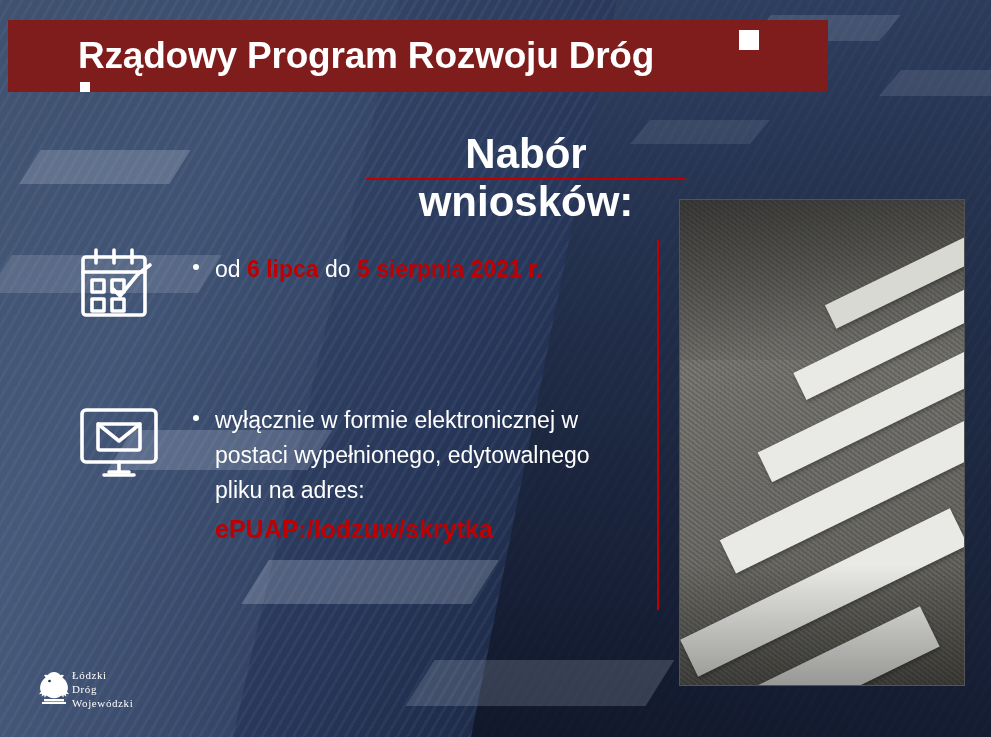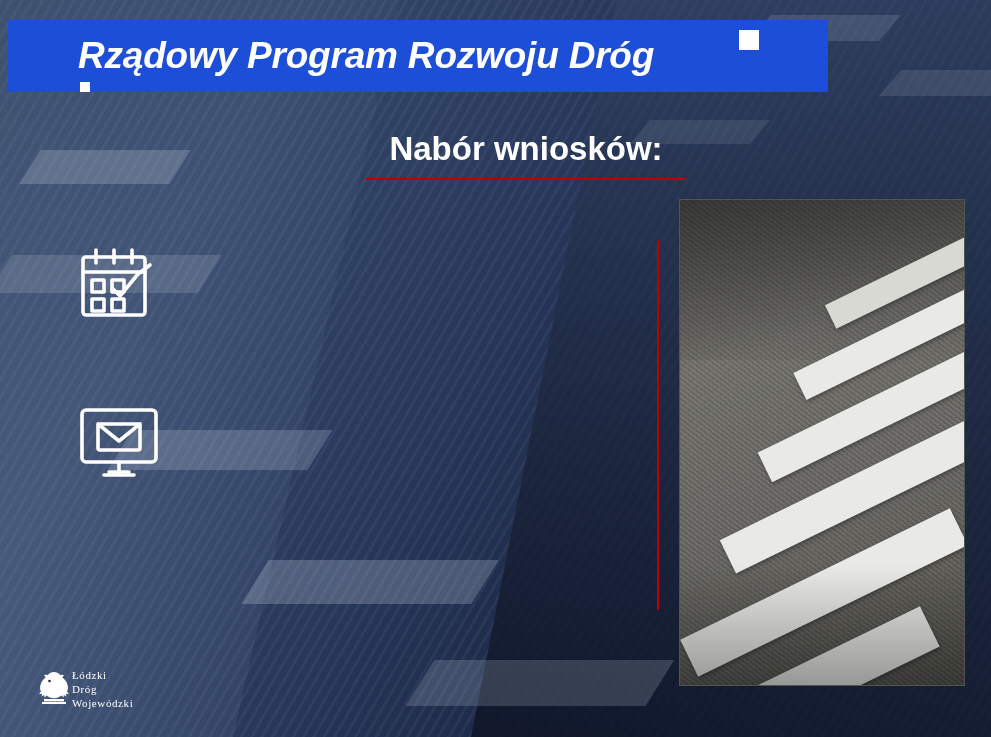--- a/index.html
+++ b/index.html
@@ -62,22 +62,21 @@
   .mark.m5 { left: 420px; top: 660px; width: 240px; height: 46px; background: rgba(215,225,238,0.18); }
   .mark.m6 { left: 760px; top: 15px;  width: 130px; height: 26px; background: rgba(215,225,238,0.14); transform: skewX(-40deg); }
   .mark.m7 { left: 890px; top: 70px;  width: 120px; height: 26px; background: rgba(215,225,238,0.12); transform: skewX(-40deg); }
   .mark.m8 { left: 640px; top: 120px; width: 120px; height: 24px; background: rgba(215,225,238,0.10); transform: skewX(-40deg); }
 
   
   .title-bar {
     position: absolute;
     left: 8px; top: 20px;
     width: 820px; height: 72px;
-    background: #1d4ed8;
-    font-style: italic;
+    background: #7f1d1d;
   }
   .title-bar .title-text {
     position: absolute;
     left: 70px; top: 50%;
     transform: translateY(-50%);
     color: #ffffff;
     font-size: 37px;
     font-weight: bold;
     white-space: nowrap;
     letter-spacing: -0.2px;
@@ -95,21 +94,21 @@
     background: #ffffff;
   }
 
   
   .heading {
     position: absolute;
     left: 366px; top: 130px;
     width: 320px;
     text-align: center;
     color: #ffffff;
-    font-size: 33px;
+    font-size: 42px;
     font-weight: bold;
   }
   .heading-rule {
     position: absolute;
     left: 366px; top: 178px;
     width: 320px; height: 2px;
     background: #c00000;
   }
 
   
@@ -265,21 +264,34 @@
         <rect x="6" y="10" width="74" height="52" rx="4"></rect>
         <rect x="22" y="24" width="42" height="26" rx="2"></rect>
         <polyline points="22,24 43,41 64,24"></polyline>
         <line x1="43" y1="62" x2="43" y2="72"></line>
         <line x1="28" y1="75" x2="58" y2="75"></line>
         <line x1="33" y1="72" x2="53" y2="72"></line>
       </g>
     </svg>
   </div>
 
-
+  <div class="bullet b1">
+    <span class="dot"></span>
+    <div class="body">
+      <span>od </span><span class="red">6 lipca </span><span>do </span><span class="red">5 sierpnia 2021 r.</span>
+    </div>
+  </div>
+
+  <div class="bullet b2">
+    <span class="dot"></span>
+    <div class="body">
+      <span>wyłącznie w formie elektronicznej w postaci wypełnionego, edytowalnego pliku na adres:</span>
+      <div class="epuap">ePUAP:/lodzuw/skrytka</div>
+    </div>
+  </div>
 
   <div class="v-rule"></div>
 
   <div class="photo">
     <div class="asphalt"></div>
     <div class="shade"></div>
     <div class="stripe s1"></div>
     <div class="stripe s2"></div>
     <div class="stripe s3"></div>
     <div class="stripe s4"></div>

